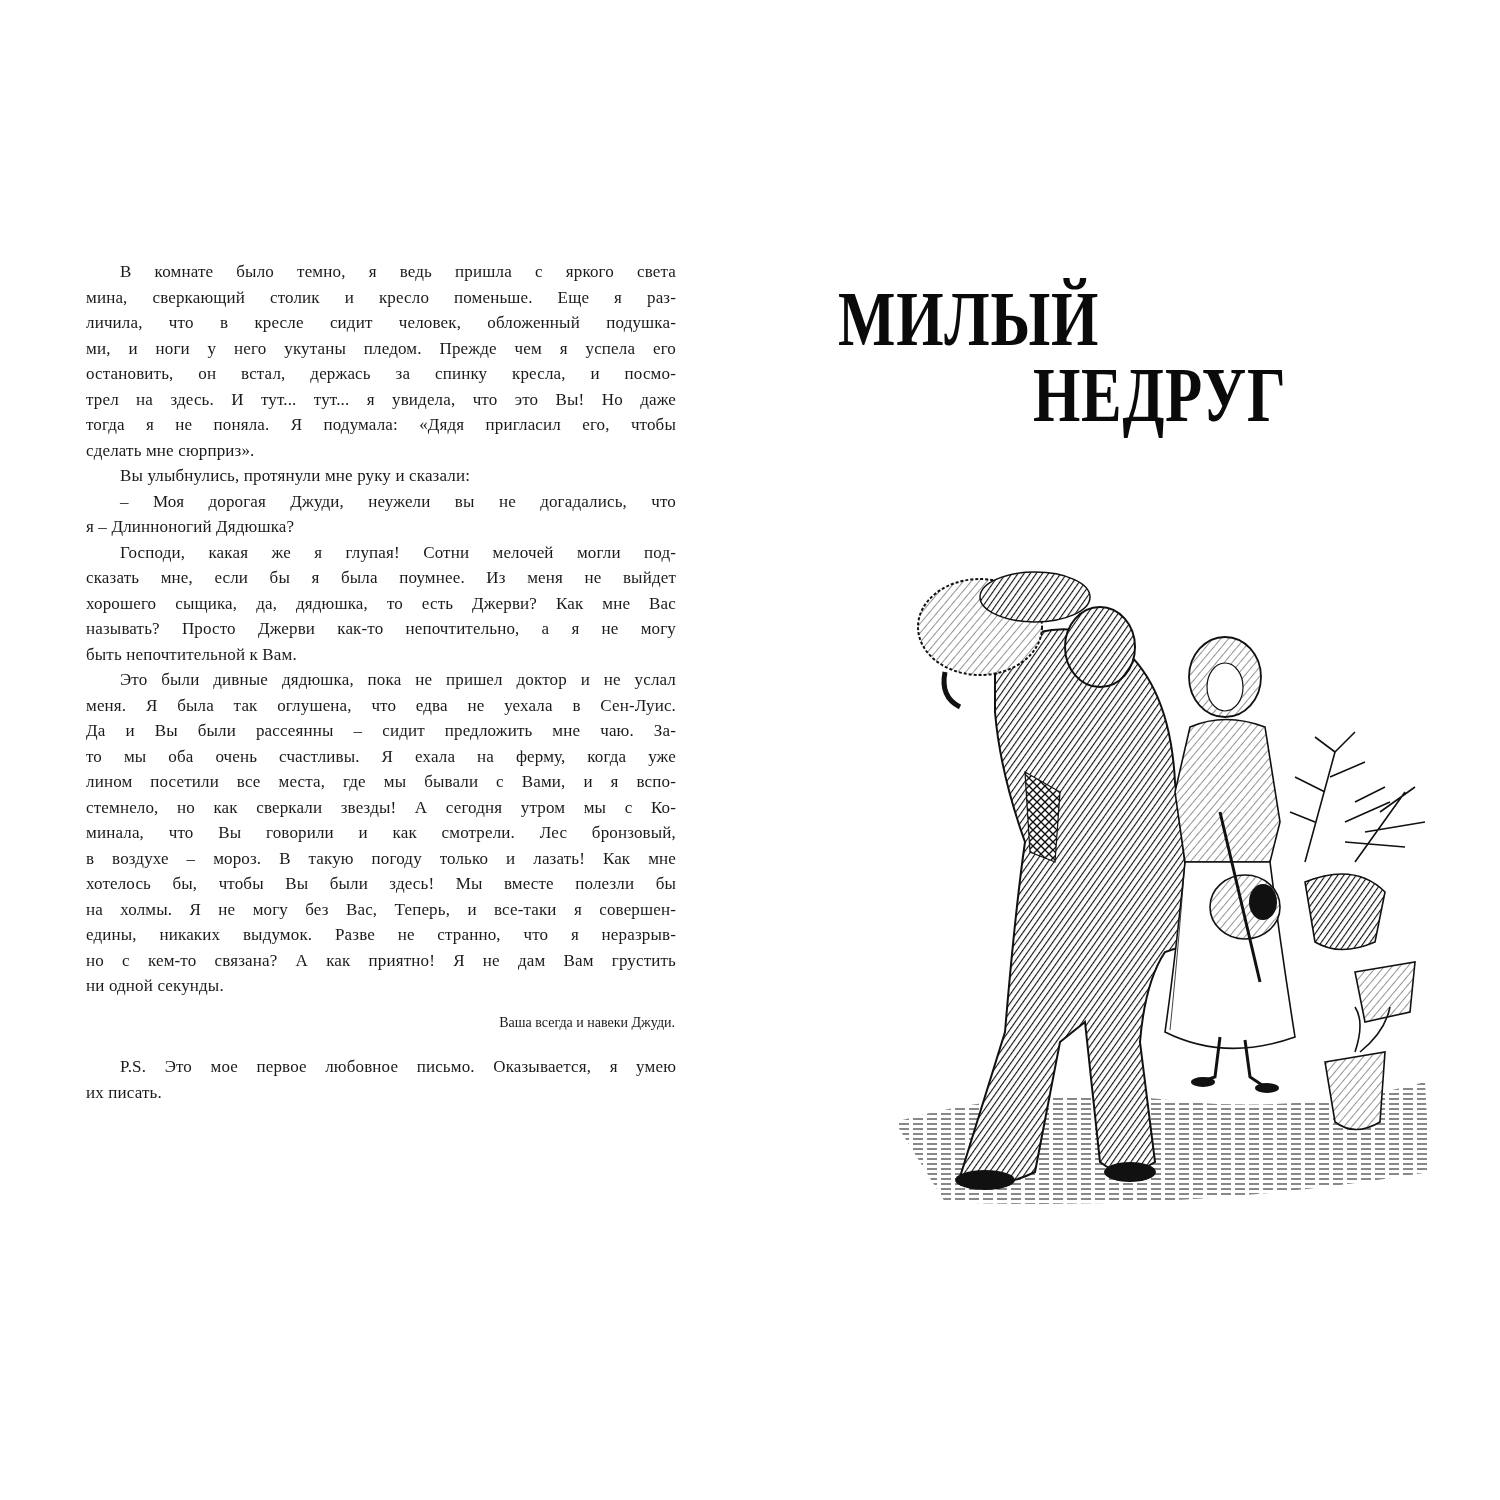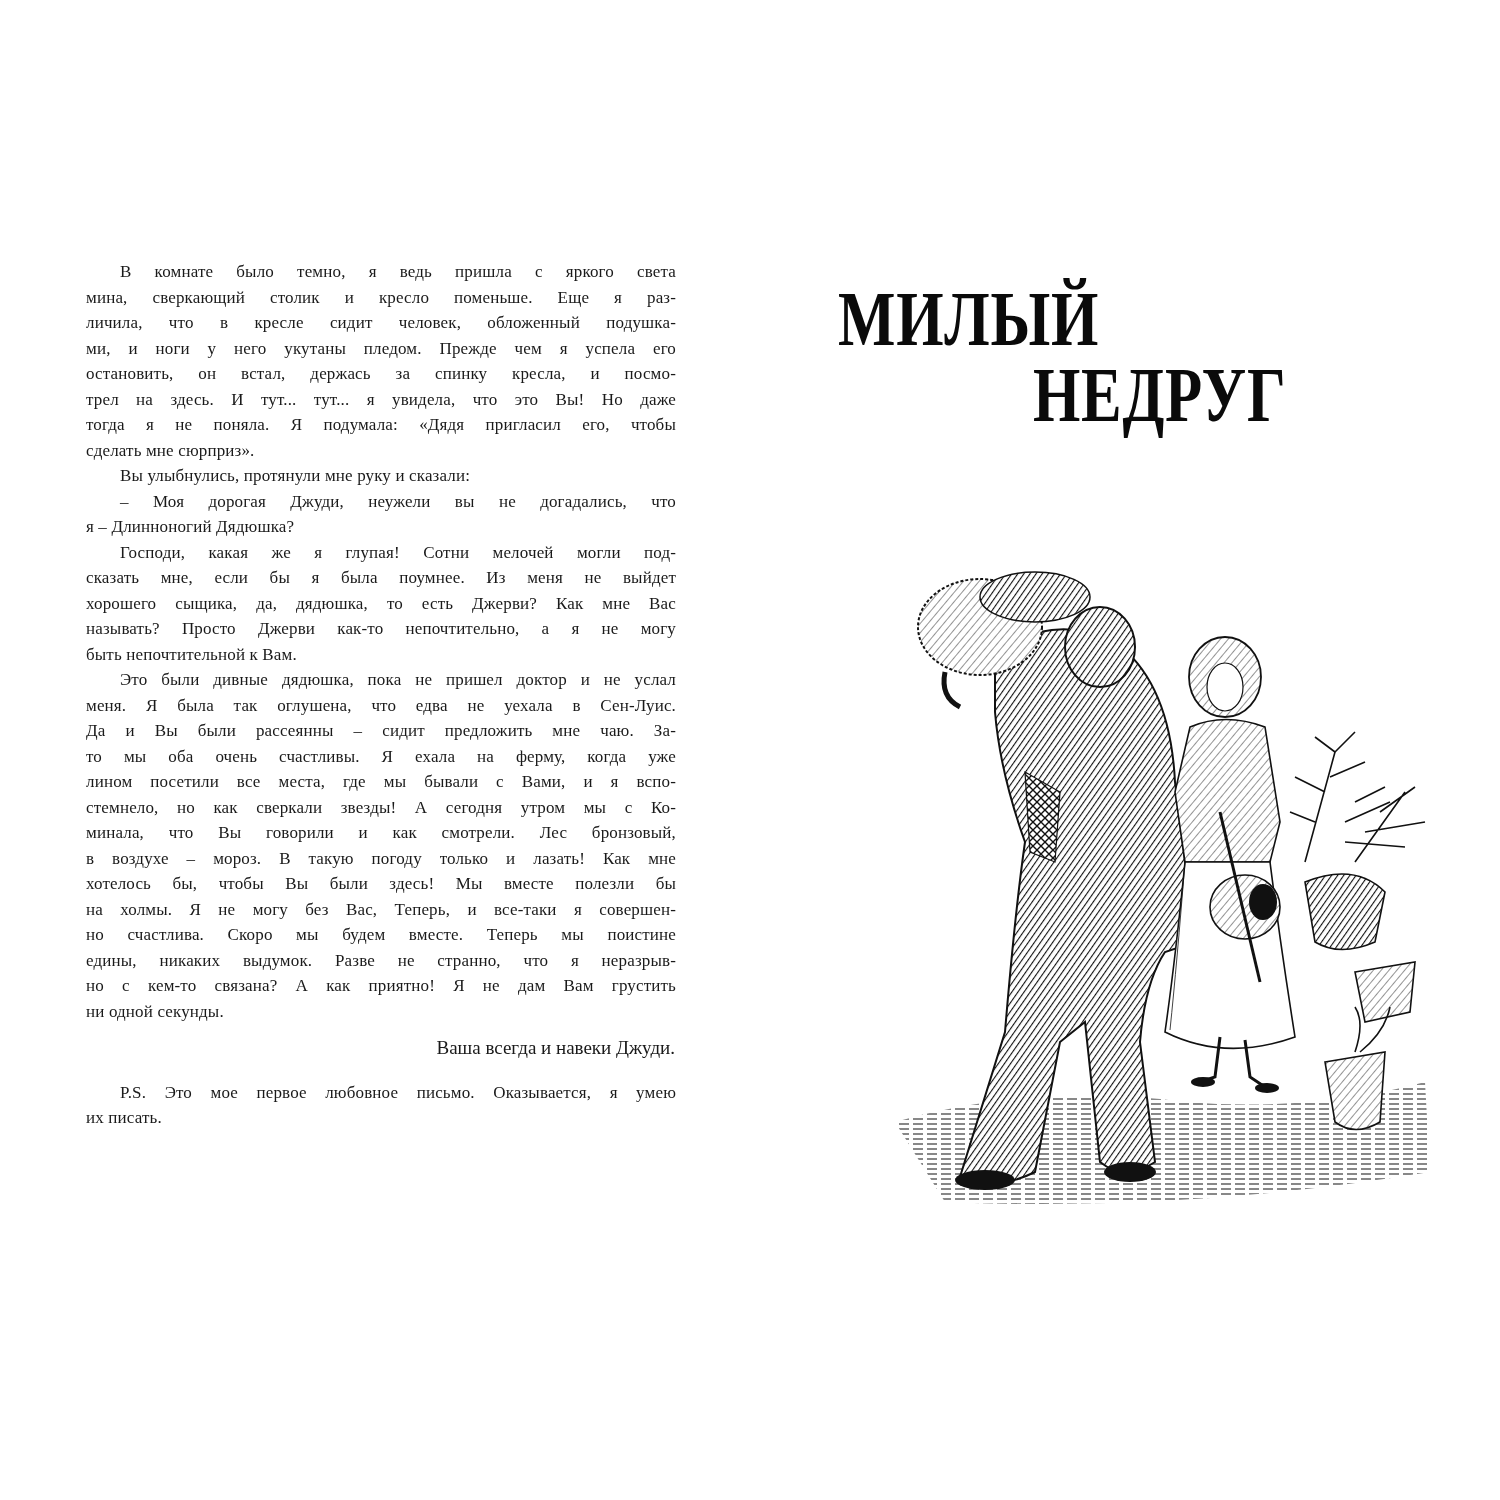--- a/index.html
+++ b/index.html
@@ -4,21 +4,21 @@
 <style>
   html, body { margin: 0; padding: 0; background: #ffffff; }
   body { width: 1500px; height: 1500px; position: relative; overflow: hidden;
          font-family: "Liberation Serif", "DejaVu Serif", serif; color: #1a1a1a; }
   .spread { position: absolute; inset: 0; }
   .page-left { position: absolute; left: 86px; top: 259px; width: 590px; }
   .line { font-size: 17px; line-height: 25.5px; height: 25.5px; white-space: nowrap;
           text-align: justify; text-align-last: justify; letter-spacing: 0.15px; font-family: Liberation Serif, serif; }
   .line.indent { padding-left: 34px; }
   .line.last { text-align-last: left; }
-  .sig { font-size: 19px; line-height: 25.5px; text-align: right; margin-top: 11px; padding-right: 1px; }
+  .sig { font-size: 14px; line-height: 25.5px; text-align: right; margin-top: 11px; padding-right: 1px; }
   .ps { margin-top: 19px; }
   .title { position: absolute; font-family: "Liberation Serif", "DejaVu Serif", serif; font-weight: bold;
            font-size: 78px; line-height: 1; color: #0a0a0a; transform: scaleX(0.78); transform-origin: left top;
            letter-spacing: 1px; }
   .title-1 { left: 838px; top: 280px; }
   .title-2 { left: 1033px; top: 356px; }
   .illustration { position: absolute; left: 885px; top: 562px; width: 560px; height: 672px; }
 </style>
 </head>
 <body>
@@ -45,21 +45,20 @@
       <div class="line indent">Это были дивные дядюшка, пока не пришел доктор и не услал</div>
       <div class="line">меня. Я была так оглушена, что едва не уехала в Сен-Луис.</div>
       <div class="line">Да и Вы были рассеянны – сидит предложить мне чаю. За-</div>
       <div class="line">то мы оба очень счастливы. Я ехала на ферму, когда уже</div>
       <div class="line">лином посетили все места, где мы бывали с Вами, и я вспо-</div>
       <div class="line">стемнело, но как сверкали звезды! А сегодня утром мы с Ко-</div>
       <div class="line">минала, что Вы говорили и как смотрели. Лес бронзовый,</div>
       <div class="line">в воздухе – мороз. В такую погоду только и лазать! Как мне</div>
       <div class="line">хотелось бы, чтобы Вы были здесь! Мы вместе полезли бы</div>
       <div class="line">на холмы. Я не могу без Вас, Теперь, и все-таки я совершен-</div>
-      <div class="line">но счастлива. Скоро мы будем вместе. Теперь мы поистине</div>
       <div class="line">едины, никаких выдумок. Разве не странно, что я неразрыв-</div>
       <div class="line">но с кем-то связана? А как приятно! Я не дам Вам грустить</div>
       <div class="line last">ни одной секунды.</div>
       <div class="sig">Ваша всегда и навеки Джуди.</div>
       <div class="ps">
         <div class="line indent">P.S. Это мое первое любовное письмо. Оказывается, я умею</div>
         <div class="line last">их писать.</div>
       </div>
     </div>
 

